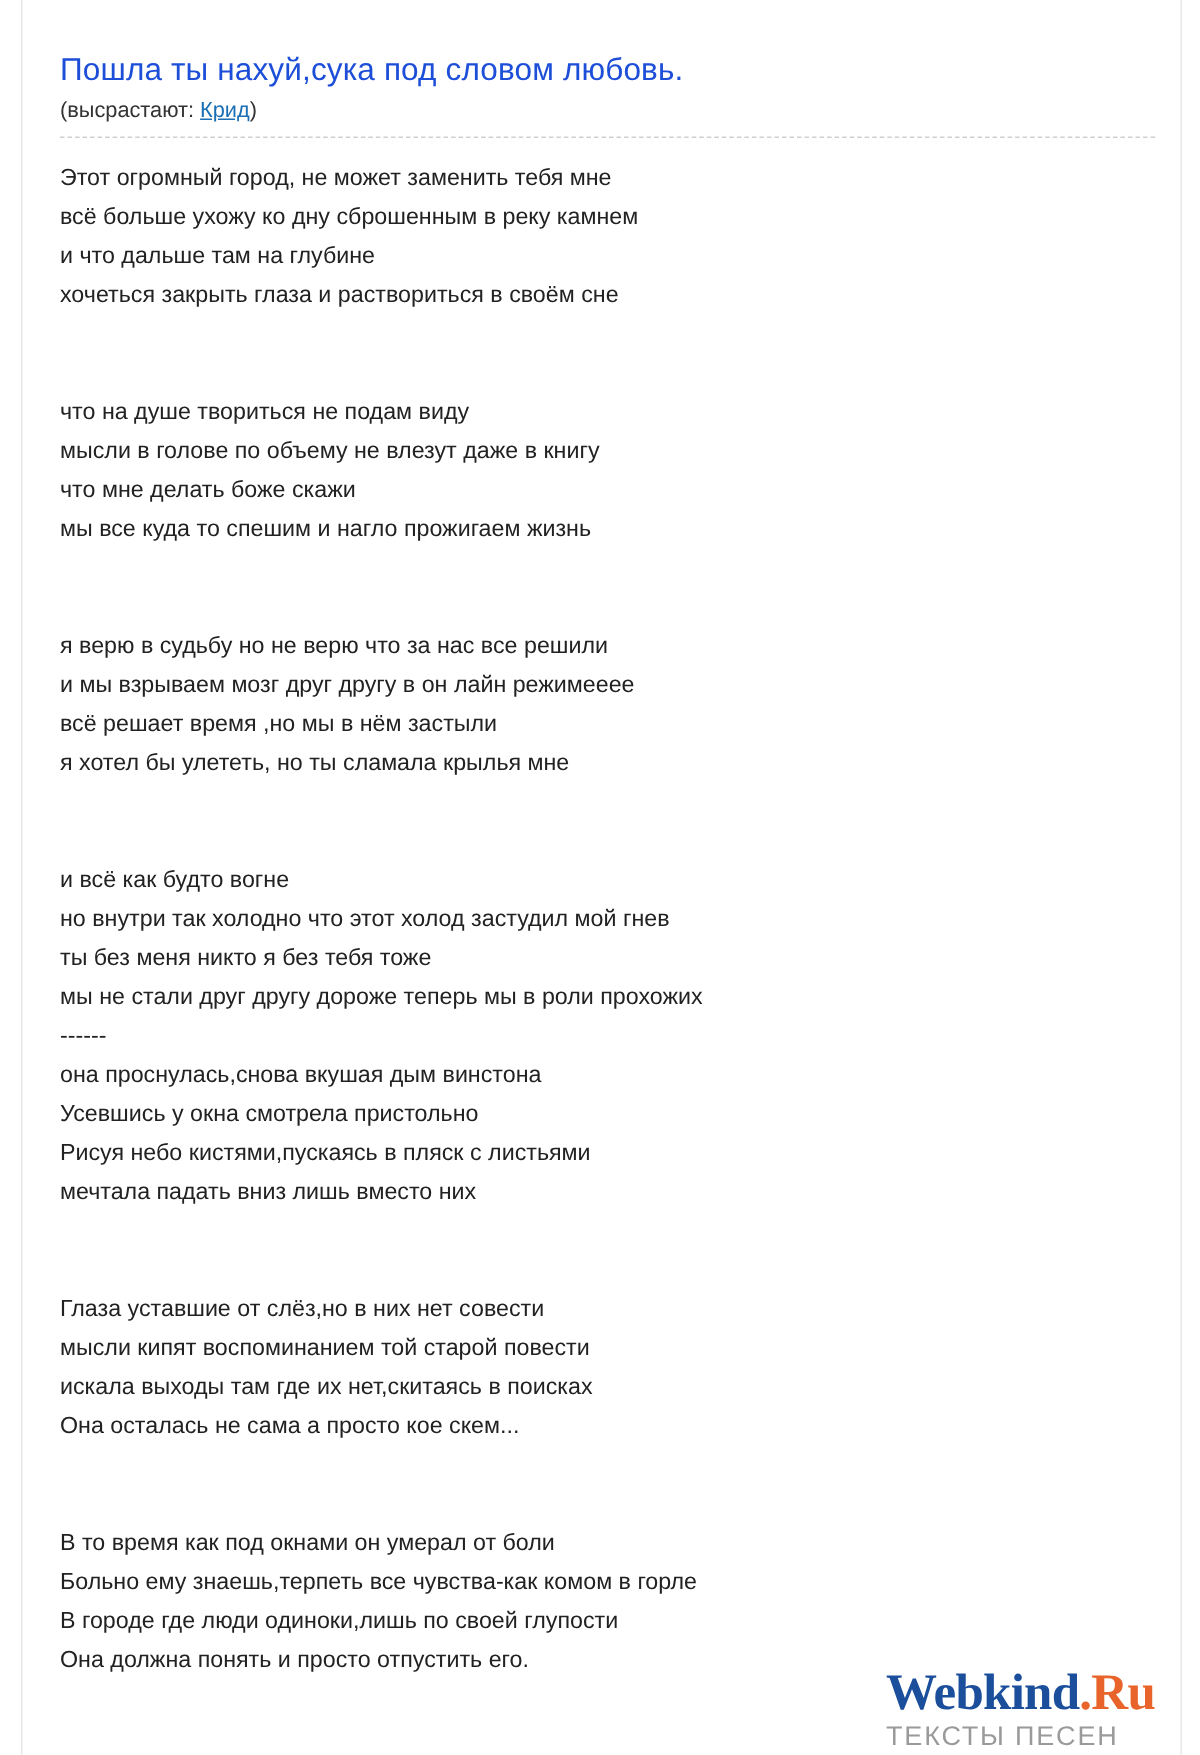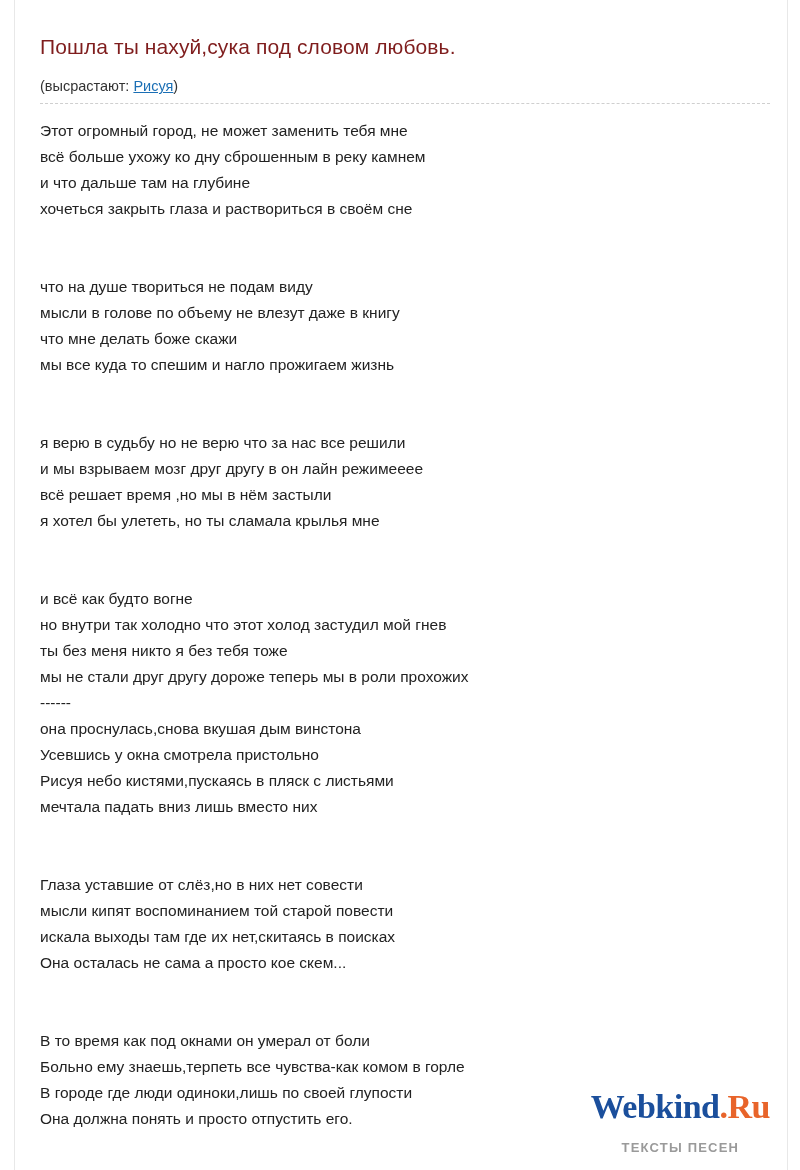--- a/index.html
+++ b/index.html
@@ -38,25 +38,25 @@
     background: #ffffff;
     border-left: 1px solid #e8e8e8;
   }
   .content {
     position: absolute;
     left: 40px;
     top: 34px;
     right: 30px;
   }
   .song-title {
-    color: #7f1d1d;
+    color: #1d4ed8;
     font-size: 21px;
     line-height: 26px;
     font-weight: normal;
-    margin: 0 0 18px 0;
+    margin: 0 0 6px 0;
     letter-spacing: 0.1px;
   }
   .artist-line {
     font-size: 14.5px;
     color: #333333;
     padding-bottom: 9px;
     border-bottom: 1px dashed #cfcfcf;
     margin-bottom: 14px;
   }
   .artist-link {
@@ -67,22 +67,22 @@
   .lyrics {
     font-size: 15.5px;
     line-height: 26px;
     color: #222222;
     white-space: pre-wrap;
     word-wrap: break-word;
   }
   .footer {
     position: absolute;
     right: 30px;
-    bottom: 16px;
-    text-align: center;
+    bottom: 4px;
+    text-align: left;
     line-height: 1;
   }
   .logo {
     font-family: "Liberation Serif", serif;
     font-size: 34px;
     font-weight: bold;
     letter-spacing: -0.5px;
   }
   .logo .web {
     color: #1b4f9c;
@@ -90,38 +90,37 @@
   .logo .kind {
     color: #1b4f9c;
   }
   .logo .dot {
     color: #e8642a;
   }
   .logo .ru {
     color: #e8642a;
   }
   .tagline {
-    margin-top: 17px;
-    font-size: 13px;
+    margin-top: 2px;
+    font-size: 18px;
     color: #9a9a9a;
     letter-spacing: 1.2px;
-    font-weight: bold;
   }
 </style>
 </head>
 <body>
 
 <div class="page">
   <div class="left-rule"></div>
   <div class="right-rule"></div>
 
   <div class="content">
     <h1 class="song-title">Пошла ты нахуй,сука под словом любовь.</h1>
 
-    <div class="artist-line"><span>(высрастают: </span><a class="artist-link">Рисуя</a><span>)</span></div>
+    <div class="artist-line"><span>(высрастают: </span><a class="artist-link">Крид</a><span>)</span></div>
 
     <div class="lyrics">Этот огромный город, не может заменить тебя мне
 всё больше ухожу ко дну сброшенным в реку камнем
 и что дальше там на глубине
 хочеться закрыть глаза и раствориться в своём сне
 
 
 что на душе твориться не подам виду
 мысли в голове по объему не влезут даже в книгу
 что мне делать боже скажи

